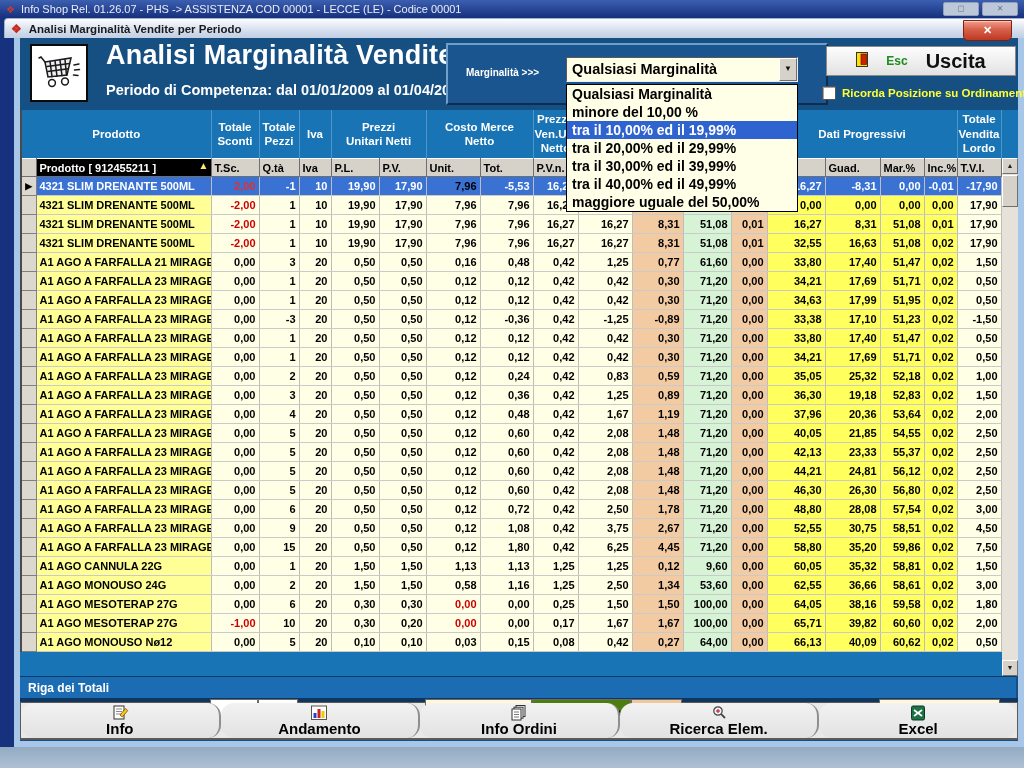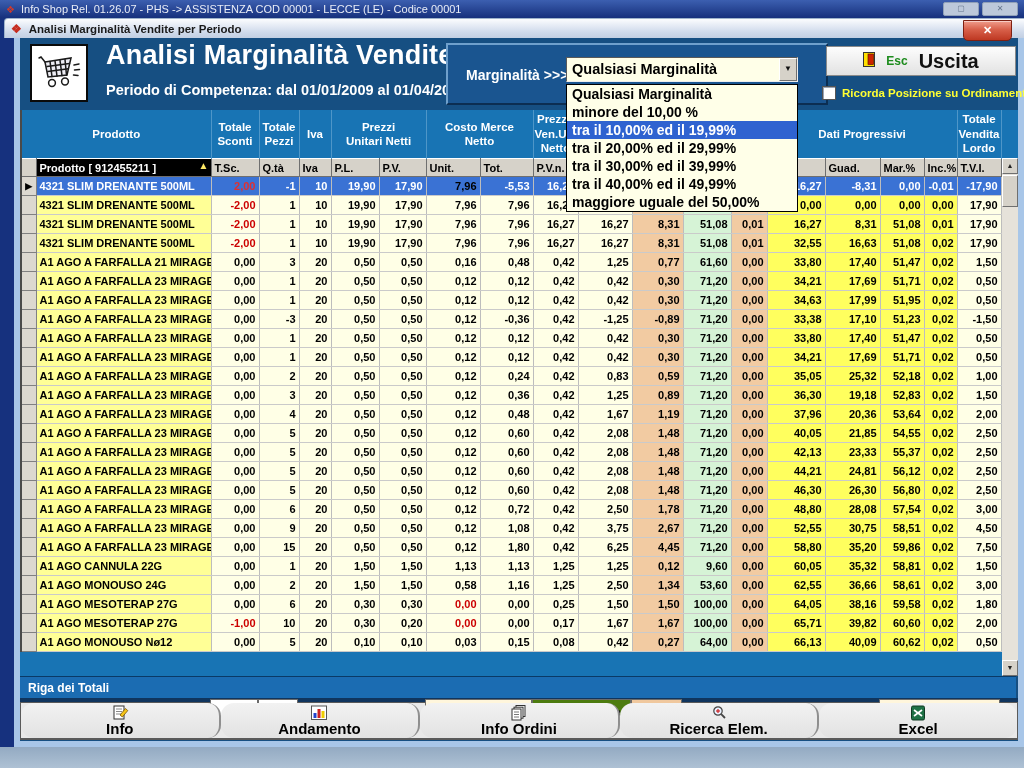--- a/index.html
+++ b/index.html
@@ -30,24 +30,24 @@
   #bottomstrip{position:absolute;left:0;top:747px;width:1024px;height:21px;
                background:linear-gradient(180deg,#93AAC2,#AEC1D4);}
   
   #header{position:relative;height:72px;background:#164F82;}
   #cart-box{position:absolute;left:10px;top:6px;width:58px;height:58px;background:#fff;
             border:2px solid #0A0A0A;display:flex;align-items:center;justify-content:center;box-sizing:border-box;}
   #h-title{position:absolute;left:86px;top:2px;color:#fff;font-size:27px;font-weight:bold;letter-spacing:.2px;}
   #h-period{position:absolute;left:86px;top:44px;color:#fff;font-size:14.5px;font-weight:bold;}
   #marg-panel{position:absolute;left:426px;top:5px;width:382px;height:62px;background:#1A5590;box-sizing:border-box;
               border-top:2px solid #6FA0CC;border-left:2px solid #6FA0CC;border-bottom:2px solid #0C2E52;border-right:2px solid #0C2E52;}
-  #marg-label{position:absolute;left:18px;top:22px;color:#fff;font-size:14px;font-weight:bold;}
+  #marg-label{position:absolute;left:18px;top:22px;color:#fff;font-size:10px;font-weight:bold;}
   #esc-btn{position:absolute;left:806px;top:8px;width:190px;height:30px;
            background:linear-gradient(180deg,#FDFDFD,#E2E2E2);border:1px solid #8A8A8A;box-sizing:border-box;
-           display:flex;align-items:center;justify-content:center;gap:11px;}
+           display:flex;align-items:center;justify-content:center;gap:18px;}
   #esc-btn .esc{color:#1E8C1E;font-size:12px;font-weight:bold;}
   #esc-btn .usc{color:#101010;font-size:20px;font-weight:bold;}
   #chk-row{position:absolute;left:802px;top:48px;display:flex;align-items:center;gap:6px;width:220px;}
   #chk{width:12px;height:12px;background:#fff;border:1px solid #555;box-shadow:inset 1px 1px 0 #9AA4B4;flex:none;}
   #chk-label{color:#FFFF33;font-size:11.5px;font-weight:bold;white-space:nowrap;}
   
   #tablewrap{position:relative;height:566px;background:#1874B4;}
   table#grid{border-collapse:collapse;table-layout:fixed;width:980px;}
   col.c0{width:15px}col.c1{width:175px}col.c2{width:48px}col.c3{width:40px}col.c4{width:32px}
   col.c5{width:48px}col.c6{width:47px}col.c7{width:54px}col.c8{width:53px}col.c9{width:45px}

